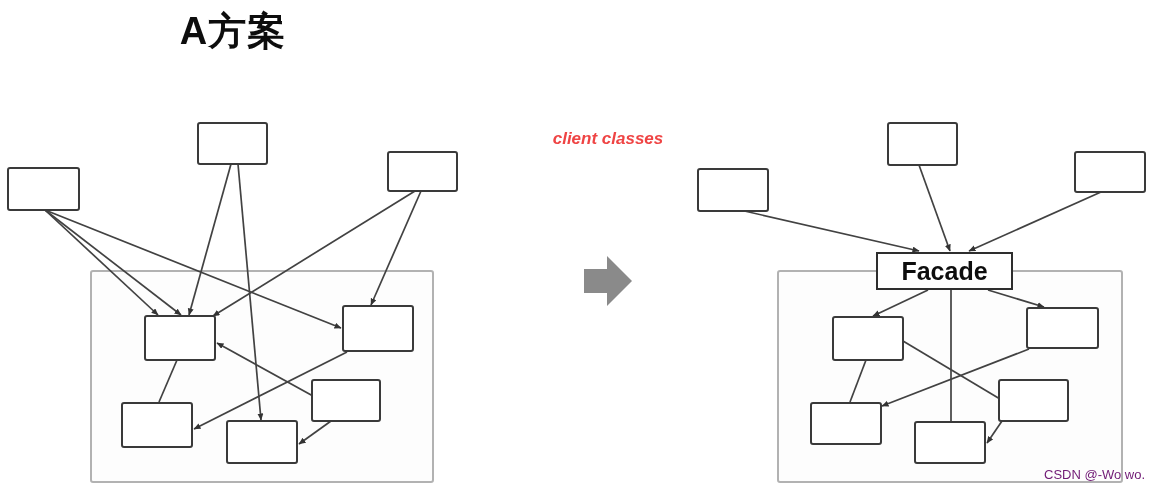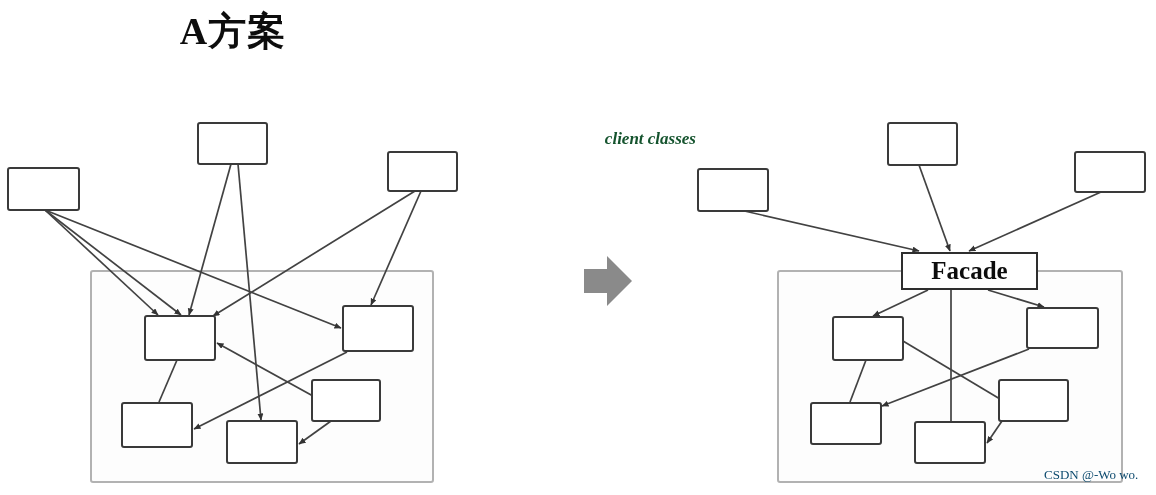--- a/index.html
+++ b/index.html
@@ -1,51 +1,51 @@
 <!DOCTYPE html>
 <html><head>
 <meta charset="utf-8">
 <style>
   html,body{margin:0;padding:0;background:#ffffff;}
   .stage{
     position:relative;
     width:1156px;height:495px;
     background:#ffffff;
     overflow:hidden;
-    font-family:Liberation Serif, serif;
+    font-family:Liberation Sans, sans-serif;
   }
   svg.diagram{position:absolute;left:0;top:0;}
   
   g.containers rect{fill:#fdfdfd;stroke:#b2b2b2;stroke-width:2;}
   g.boxes rect{fill:#ffffff;stroke:#3a3a3a;stroke-width:2;}
   g.edges line{stroke:#424242;stroke-width:1.7;}
   .block-arrow{fill:#8a8a8a;stroke:none;}
   .title{
     position:absolute;
     font-size:38px;font-weight:bold;color:#0d0d0d;
     text-align:center;letter-spacing:1px;white-space:nowrap;
   }
   .title-a{left:148px;top:6px;width:170px;}
   .title-b{left:836px;top:6px;width:170px;}
   .side-label{
     position:absolute;
-    font-size:17px;font-weight:bold;font-style:italic;color:#14532d;
-    text-align:right;white-space:nowrap;
+    font-size:17px;font-weight:bold;font-style:italic;color:#ef4444;
+    text-align:center;white-space:nowrap;
   }
   .client-label{left:520px;top:129px;width:176px;}
   .subsystem-label{left:505px;top:403px;width:210px;}
   .facade-box{
-    position:absolute;left:901px;top:252px;width:137px;height:38px;
+    position:absolute;left:876px;top:252px;width:137px;height:38px;
     background:#ffffff;border:2px solid #2e2e2e;box-sizing:border-box;
     display:flex;align-items:center;justify-content:center;
     font-size:25px;font-weight:bold;color:#0d0d0d;
   }
   .watermark{
     position:absolute;left:1044px;top:467px;
-    font-size:13px;color:#0c4a6e;white-space:nowrap;
+    font-size:13px;color:#701a75;white-space:nowrap;
   }
 </style>
 </head>
 <body>
 
 <div class="stage">
 
   <svg class="diagram" width="1156" height="495" viewBox="0 0 1156 495">
     <defs>
       <marker id="arrowhead" markerWidth="8" markerHeight="7" refX="6.5" refY="3" orient="auto" markerUnits="userSpaceOnUse">

